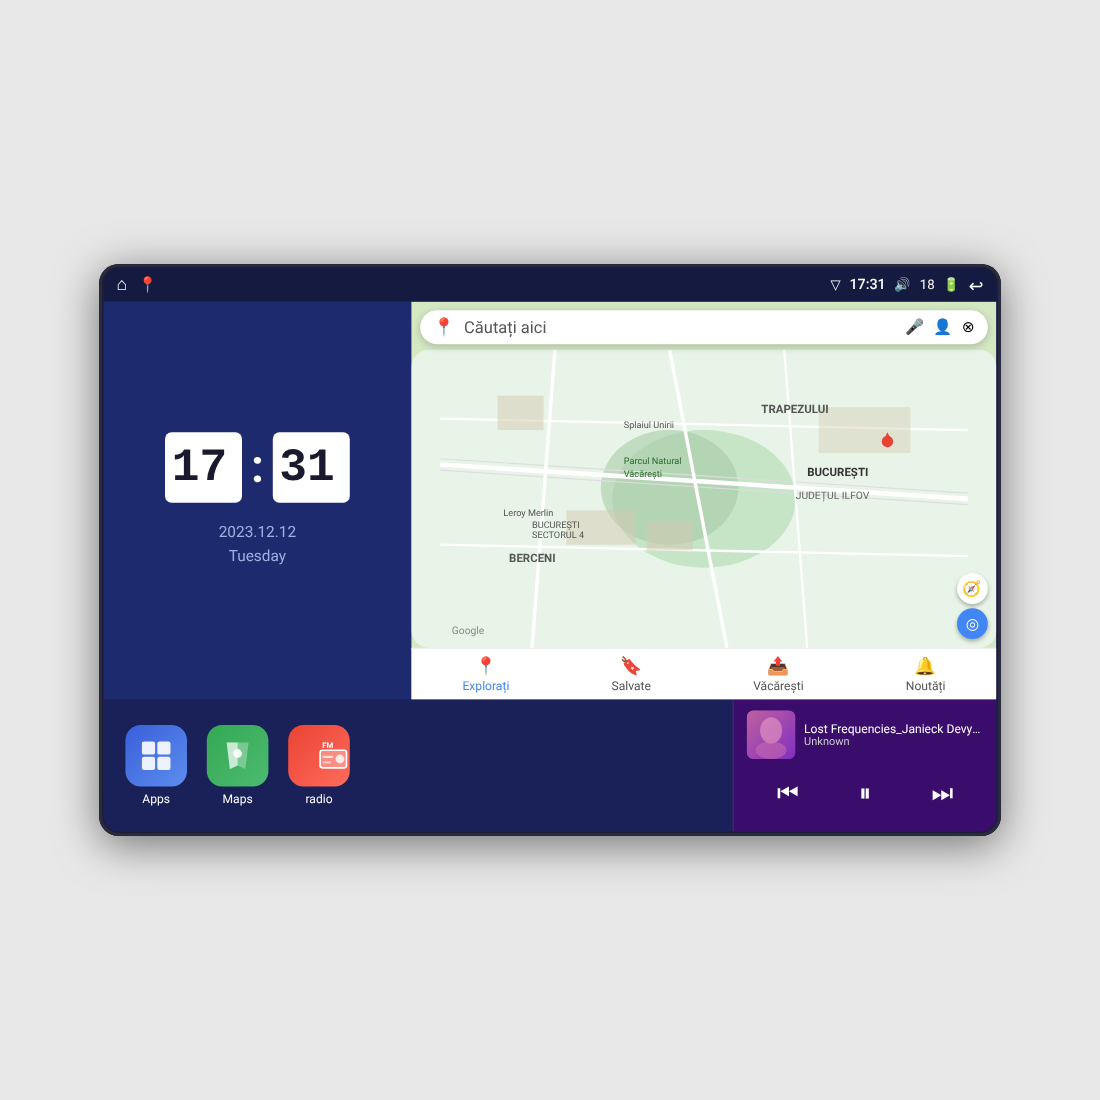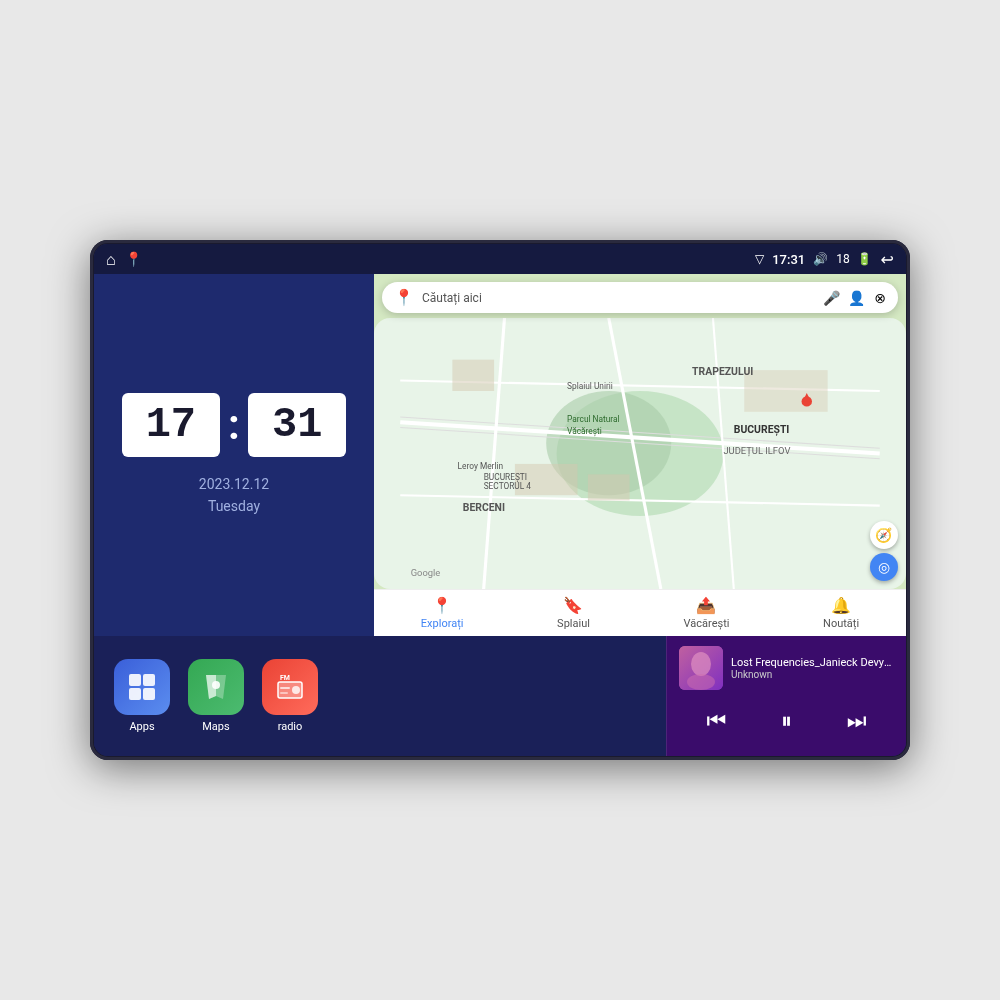--- a/index.html
+++ b/index.html
@@ -92,21 +92,21 @@
       gap: 8px;
       margin-bottom: 16px;
     }
 
     .clock-block {
       background: white;
       color: #1a1a2e;
       border-radius: 6px;
       font-size: 42px;
       font-weight: bold;
-      padding: 8px 24px;
+      padding: 8px 6px;
       font-family: 'Courier New', monospace;
       min-width: 70px;
       text-align: left;
     }
 
     .clock-colon {
       color: white;
       font-size: 42px;
       font-weight: bold;
     }
@@ -138,21 +138,21 @@
       display: flex;
       align-items: center;
       padding: 6px 12px;
       gap: 8px;
       z-index: 10;
       box-shadow: 0 2px 8px rgba(0,0,0,0.2);
     }
 
     .map-search-text {
       flex: 1;
-      font-size: 12px;
+      font-size: 15px;
       color: #555;
     }
 
     .map-search-icons {
       display: flex;
       gap: 8px;
       align-items: center;
     }
 
     .map-body {
@@ -225,21 +225,21 @@
     }
 
     .app-label {
       color: white;
       font-size: 11px;
       text-align: center;
     }
 
     .icon-apps { background: linear-gradient(135deg, #3a5fd9, #5b8def); }
     .icon-maps { background: linear-gradient(135deg, #34a853, #4cbb70); }
-    .icon-radio { background: linear-gradient(135deg, #ea4335, #ff6b5b); }
+    .icon-radio { background: linear-gradient(135deg, #ea4335, #ff6b5b); justify-content: flex-end; }
     .icon-bluetooth { background: linear-gradient(135deg, #1a73e8, #4a94fb); }
     .icon-carlink { background: linear-gradient(135deg, #0f9d58, #1ec677); }
 
     
     .music-panel {
       width: 240px;
       background: rgba(80, 0, 120, 0.6);
       display: flex;
       flex-direction: column;
       padding: 10px 12px;
@@ -411,21 +411,21 @@
             </div>
           </div>
 
           <div class="map-bottom-bar">
             <div class="map-bottom-item active">
               <span class="map-bottom-icon">📍</span>
               <span>Explorați</span>
             </div>
             <div class="map-bottom-item">
               <span class="map-bottom-icon">🔖</span>
-              <span>Splaiul</span>
+              <span>Salvate</span>
             </div>
             <div class="map-bottom-item">
               <span class="map-bottom-icon">📤</span>
               <span>Văcărești</span>
             </div>
             <div class="map-bottom-item">
               <span class="map-bottom-icon">🔔</span>
               <span>Noutăți</span>
             </div>
           </div>

